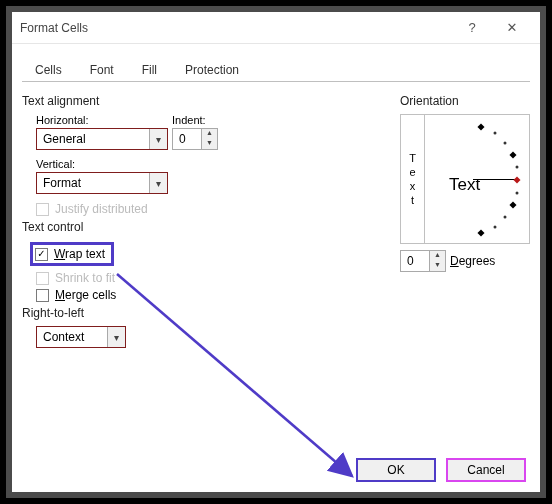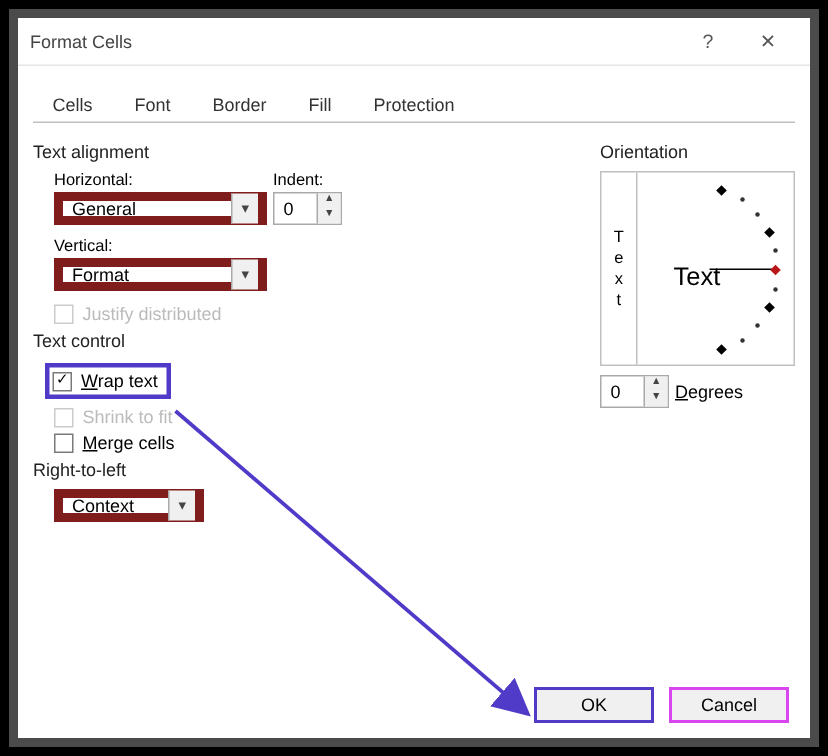--- a/index.html
+++ b/index.html
@@ -85,21 +85,21 @@
     margin: 4px 0 6px 0;
   }
   .field-group { margin-left: 14px; margin-bottom: 8px; }
   .field-label {
     font-size: 11px;
     margin-bottom: 2px;
   }
   .combo {
     display: inline-flex;
     align-items: center;
-    border: 6px solid #7f1d1d;
+    border: 1px solid #7f1d1d;
     height: 22px;
     background: #fff;
   }
   .combo .txt {
     padding: 0 6px;
     width: 112px;
   }
   .combo.small .txt { width: 70px; }
   .combo .arrow {
     width: 18px;
@@ -240,21 +240,20 @@
     <span class="title">Format Cells</span>
     <span class="spacer"></span>
     <div class="winbtn">?</div>
     <div class="winbtn">✕</div>
   </div>
 
   <div class="content">
     <div class="tabs">
       <div class="tab"><span>Cells</span></div>
       <div class="tab"><span>Font</span></div>
-      <div class="tab"><span>Border</span></div>
       <div class="tab"><span>Fill</span></div>
       <div class="tab"><span>Protection</span></div>
     </div>
 
     <div class="pane">
       <div class="left-col">
         <div class="section-label">Text alignment</div>
 
         <div class="row">
           <div class="field-group">

